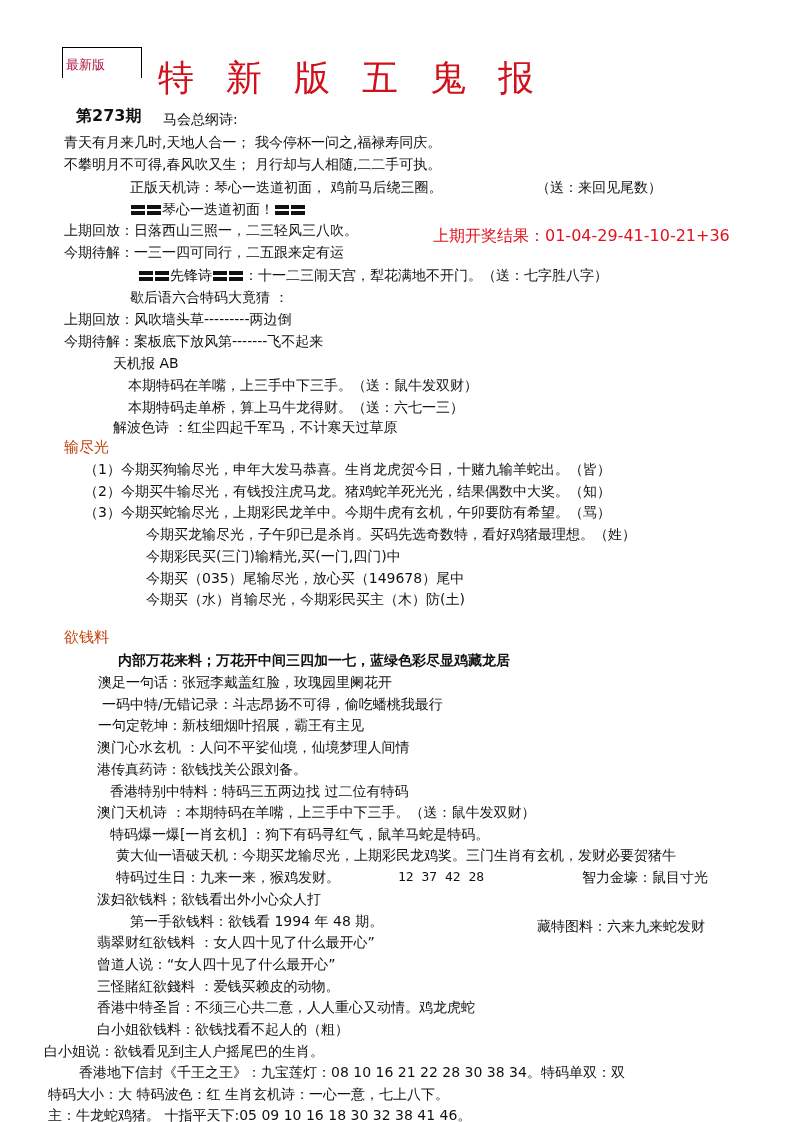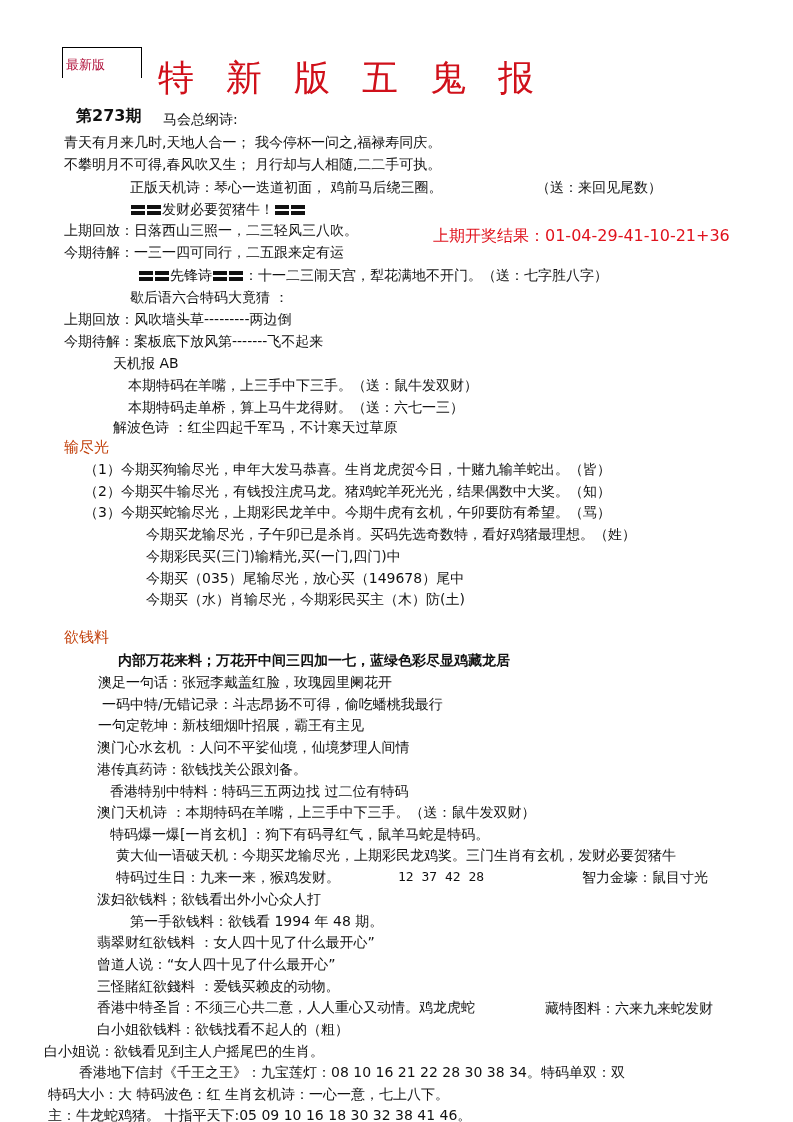--- a/index.html
+++ b/index.html
@@ -38,21 +38,21 @@
 </div>
 <div class="title">特新版五鬼报</div>
 <div class="abs period" style="left:76px; top:106px;">第273期</div>
 <div class="abs ln" style="left:163px; top:110px;">马会总纲诗:</div>
 
 <div class="abs ln" style="left:64px; top:133px;">青天有月来几时,天地人合一；  我今停杯一问之,福禄寿同庆。</div>
 <div class="abs ln" style="left:64px; top:155px;">不攀明月不可得,春风吹又生；  月行却与人相随,二二手可执。</div>
 <div class="abs ln" style="left:130px; top:178px;">正版天机诗：琴心一迭道初面，  鸡前马后绕三圈。</div>
 <div class="abs ln" style="left:536px; top:178px;">（送：来回见尾数）</div>
 <div class="abs ln" style="left:130px; top:200px;">
-  <span class="bars"></span><span>发财必要贺猪牛！</span><span class="bars"></span>
+  <span class="bars"></span><span>琴心一迭道初面！</span><span class="bars"></span>
 </div>
 
 <div class="abs red" style="left:433px; top:226px; font-size:16px;">
   <span>上期开奖结果：</span><span>01-04-29-41-10-21+36</span>
 </div>
 
 <div class="abs ln" style="left:64px; top:221px;">上期回放：日落西山三照一，二三轻风三八吹。</div>
 <div class="abs ln" style="left:64px; top:243px;">今期待解：一三一四可同行，二五跟来定有运</div>
 <div class="abs ln" style="left:138px; top:266px;">
   <span class="bars"></span><span>先锋诗</span><span class="bars"></span><span>：十一二三闹天宫，犁花满地不开门。（送：七字胜八字）</span>
@@ -87,20 +87,20 @@
 <div class="abs ln" style="left:116px; top:847px;font-family:Liberation Mono, monospace;">黄大仙一语破天机：今期买龙输尽光，上期彩民龙鸡奖。三门生肖有玄机，发财必要贺猪牛</div>
 
 <div class="abs ln" style="left:116px; top:868px;">特码过生日：九来一来，猴鸡发财。</div>
 <div class="abs ln" style="left:398px; top:868px; font-family:'DejaVu Sans Mono','Liberation Mono',monospace; font-size:13px;">12 37 42 28</div>
 <div class="abs ln" style="left:582px; top:868px;">智力金壕：鼠目寸光</div>
 
 <div class="abs ln" style="left:97px; top:890px;">泼妇欲钱料；欲钱看出外小心众人打</div>
 <div class="abs ln" style="left:130px; top:912px;">第一手欲钱料：欲钱看 1994 年 48 期。</div>
 <div class="abs ln" style="left:97px; top:933px;">翡翠财红欲钱料 ：女人四十见了什么最开心”</div>
 <div class="abs ln" style="left:97px; top:955px;">曾道人说：“女人四十见了什么最开心”</div>
-<div class="abs ln" style="left:537px; top:999px;margin-left:8px;">藏特图料：六来九来蛇发财</div>
+<div class="abs ln" style="left:537px; top:917px;">藏特图料：六来九来蛇发财</div>
 <div class="abs ln" style="left:97px; top:977px;">三怪賭紅欲錢料 ：爱钱买赖皮的动物。</div>
 <div class="abs ln" style="left:97px; top:998px;">香港中特圣旨：不须三心共二意，人人重心又动情。鸡龙虎蛇</div>
 <div class="abs ln" style="left:97px; top:1020px;">白小姐欲钱料：欲钱找看不起人的（粗）</div>
 <div class="abs ln" style="left:44px; top:1042px;">白小姐说：欲钱看见到主人户摇尾巴的生肖。</div>
 <div class="abs ln" style="left:79px; top:1063px;">香港地下信封《千王之王》：九宝莲灯：08 10 16 21 22 28 30 38 34。特码单双：双</div>
 <div class="abs ln" style="left:48px; top:1085px;">特码大小：大 特码波色：红 生肖玄机诗：一心一意，七上八下。</div>
 <div class="abs ln" style="left:48px; top:1106px;">主：牛龙蛇鸡猪。 十指平天下:05 09 10 16 18 30 32 38 41 46。</div>
 
 </body></html>

